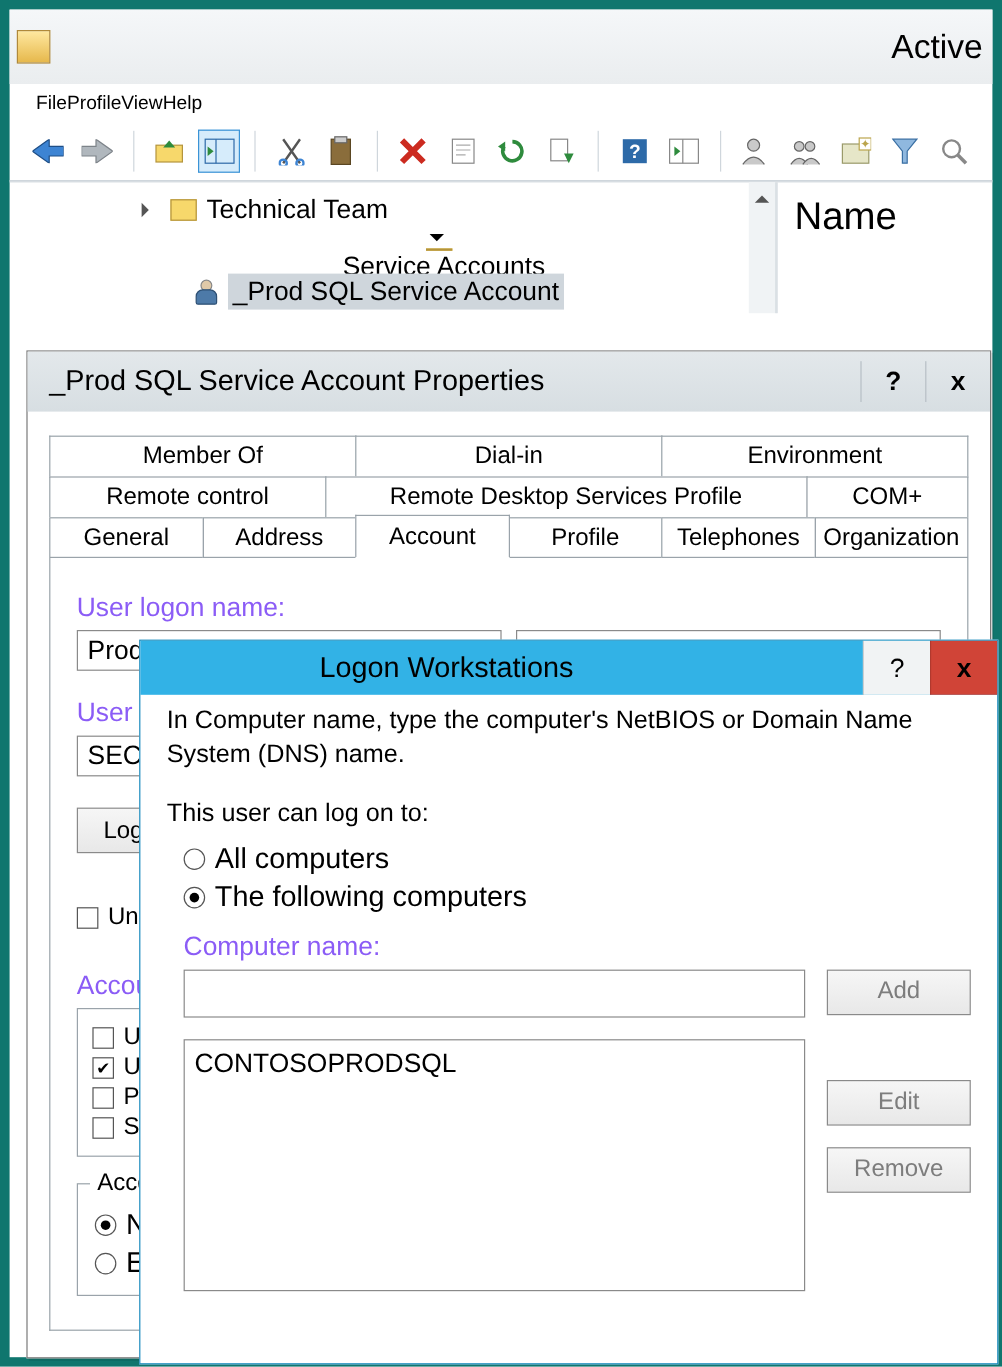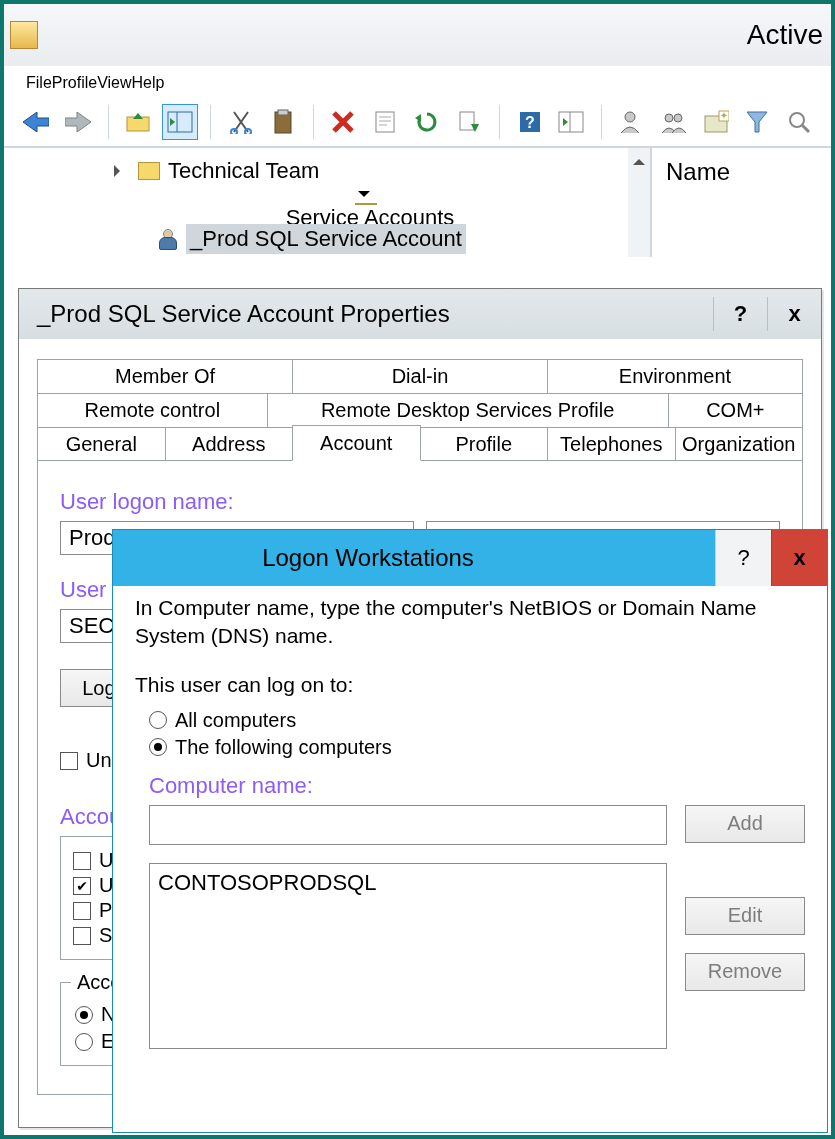--- a/index.html
+++ b/index.html
@@ -6,21 +6,21 @@
   html, body {
     margin: 0; padding: 0;
     font-family: "Segoe UI", Tahoma, sans-serif;
     font-size: 16px;
     background: #fff;
     overflow: hidden;
   }
   .frame {
     position: relative;
     width: 835px; height: 1139px;
-    border: 4px solid #0f766e;
+    border: 8px solid #0f766e;
     background: #fff;
   }
 
   
   .aduc {
     position: absolute; left: 0; top: 0; right: 0;
   }
   .aduc-titlebar {
     height: 62px;
     background: linear-gradient(#f5f7f9, #eaedef);
@@ -55,21 +55,21 @@
 
   .aduc-body {
     display: flex; height: 110px;
     border-top: 1px solid #cfd6dc;
   }
   .tree-pane {
     flex: 1; position: relative; padding: 0;
     border-right: 1px solid #cfd6dc;
   }
   .list-pane {
-    width: 180px; padding: 10px 14px; font-size: 24px;
+    width: 180px; padding: 10px 14px; font-size: 32px;
     border-left: 1px solid #cfd6dc;
   }
   .scrollbar {
     position: absolute; right: 0; top: 0; bottom: 0; width: 22px;
     background: #f0f3f5;
   }
   .scroll-thumb-up {
     position:absolute; top:0; left:0; right:0; height:22px; display:flex;align-items:center;justify-content:center;
   }
   .scroll-thumb-up::before {
@@ -143,38 +143,38 @@
     display:inline-flex; align-items:center; justify-content:center;
   }
   .win-btn.disabled { color:#7d7d7d; }
 
   .checkbox { display:flex; align-items:center; font-size:20px; margin:2px 0; }
   .checkbox .box {
     width:18px;height:18px;border:1px solid #555;background:#fff;margin-right:8px;display:flex;align-items:center;justify-content:center;font-size:14px;
   }
   .checkbox .box.checked::after{content:"✔"; font-size:14px; line-height:1;}
 
-  .radio { display:flex; align-items:center; font-size:20px; margin:4px 0; }
+  .radio { display:flex; align-items:center; font-size:24px; margin:4px 0; }
   .radio .dot {
     width:18px;height:18px;border:1px solid #555;border-radius:50%;margin-right:8px;display:flex;align-items:center;justify-content:center;
   }
   .radio .dot.checked::after{content:"";width:8px;height:8px;background:#000;border-radius:50%;}
 
   .group-box {
     border:1px solid #9aa3aa; padding: 16px 14px 8px 14px; margin-top: 10px; position:relative;
   }
   .group-title { position:absolute; top:-12px; left:10px; background:#fff; padding:0 6px; font-size:20px; }
 
   
   .lwdlg {
     position:absolute; left:108px; top:525px; width:716px; height:604px;
     background:#fff; border:1px solid #1a8bbd;
   }
   .lw-titlebar {
-    height:56px; background:#32b2e6; display:flex; align-items:center;
+    height:45px; background:#32b2e6; display:flex; align-items:center;
     font-size:24px; padding-left:18px;
   }
   .lw-title { flex:1; text-align:center; padding-right:110px; }
   .lw-btns { display:flex; height:100%; }
   .lw-btn {
     width:56px; display:flex;align-items:center;justify-content:center;
     font-size:22px; border-left:1px solid rgba(0,0,0,.15); cursor:pointer;
   }
   .lw-btn.close { background:#d04437; color:#000; font-weight:bold; }
   .lw-btn.help  { background:#f1f3f4; }
@@ -183,21 +183,21 @@
   .lw-desc { margin-bottom: 22px; line-height:1.35; }
   .lw-subhdr { margin-bottom: 12px; }
 
   .lw-options { padding-left: 14px; margin-bottom: 10px; }
   .lw-inputrow { display:flex; gap:18px; align-items:flex-start; }
   .lw-inputcol { flex:1; }
   .lw-btncol   { width:120px; display:flex; flex-direction:column; gap:18px; }
   .lw-btncol .win-btn { width:100%;text-align:center; }
 
   .lw-listbox {
-    border:1px solid #8a8a8a; background:#fff; height:186px; margin-top:18px;
+    border:1px solid #8a8a8a; background:#fff; height:210px; margin-top:18px;
     padding:6px 8px; font-size:22px; overflow:hidden;
   }
 </style>
 </head>
 <body>
 
 <div class="frame">
 
   <div class="aduc">
 

